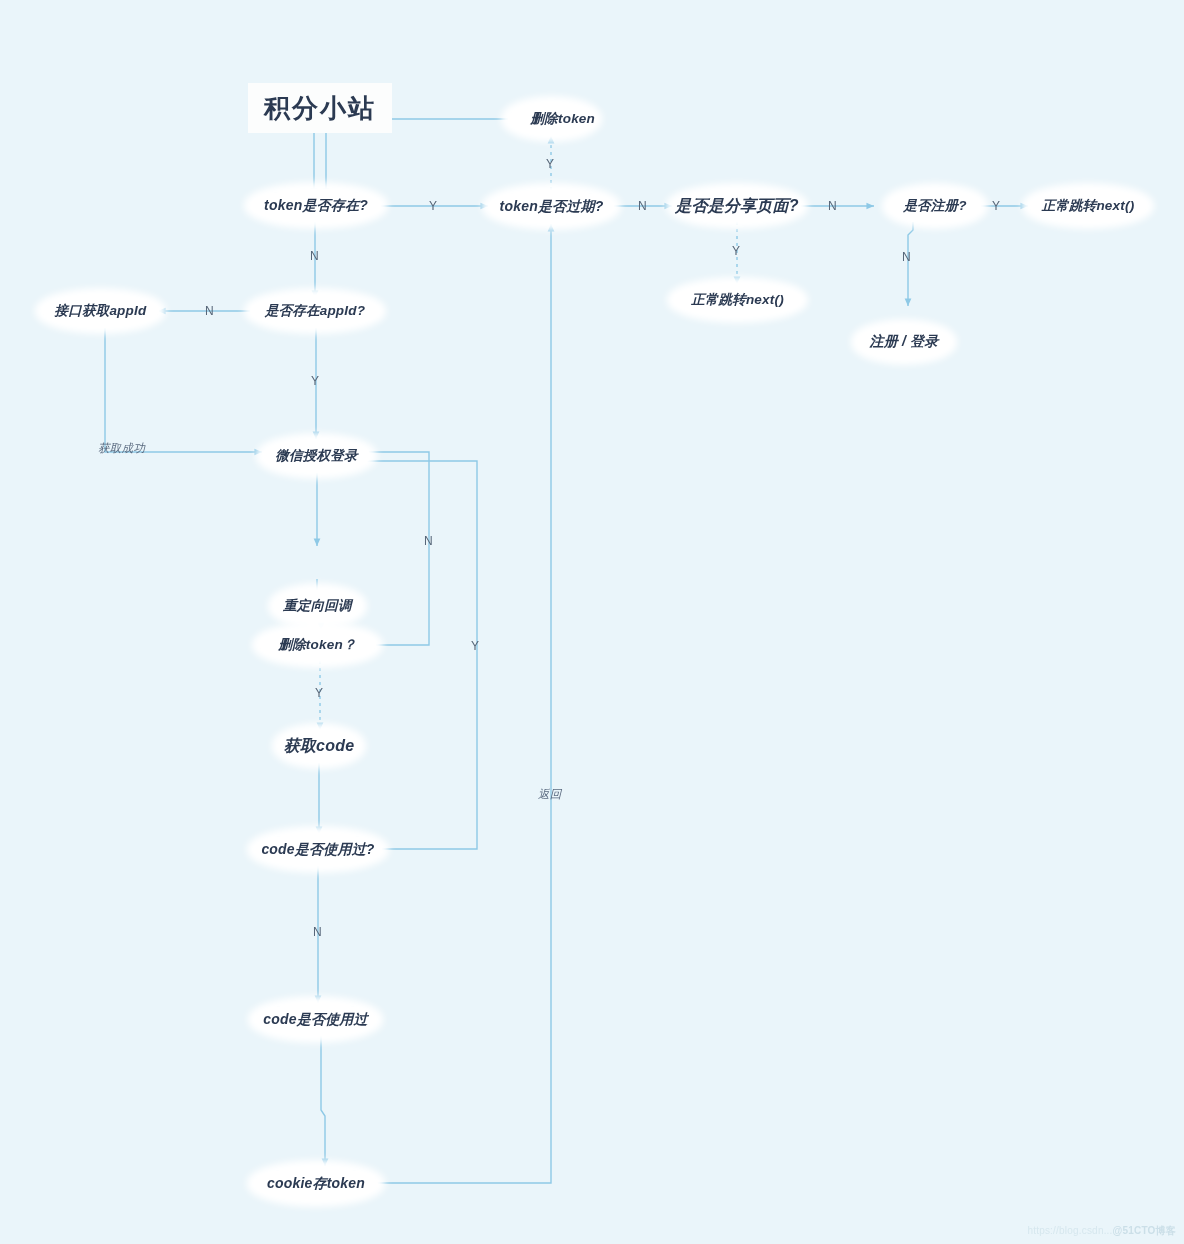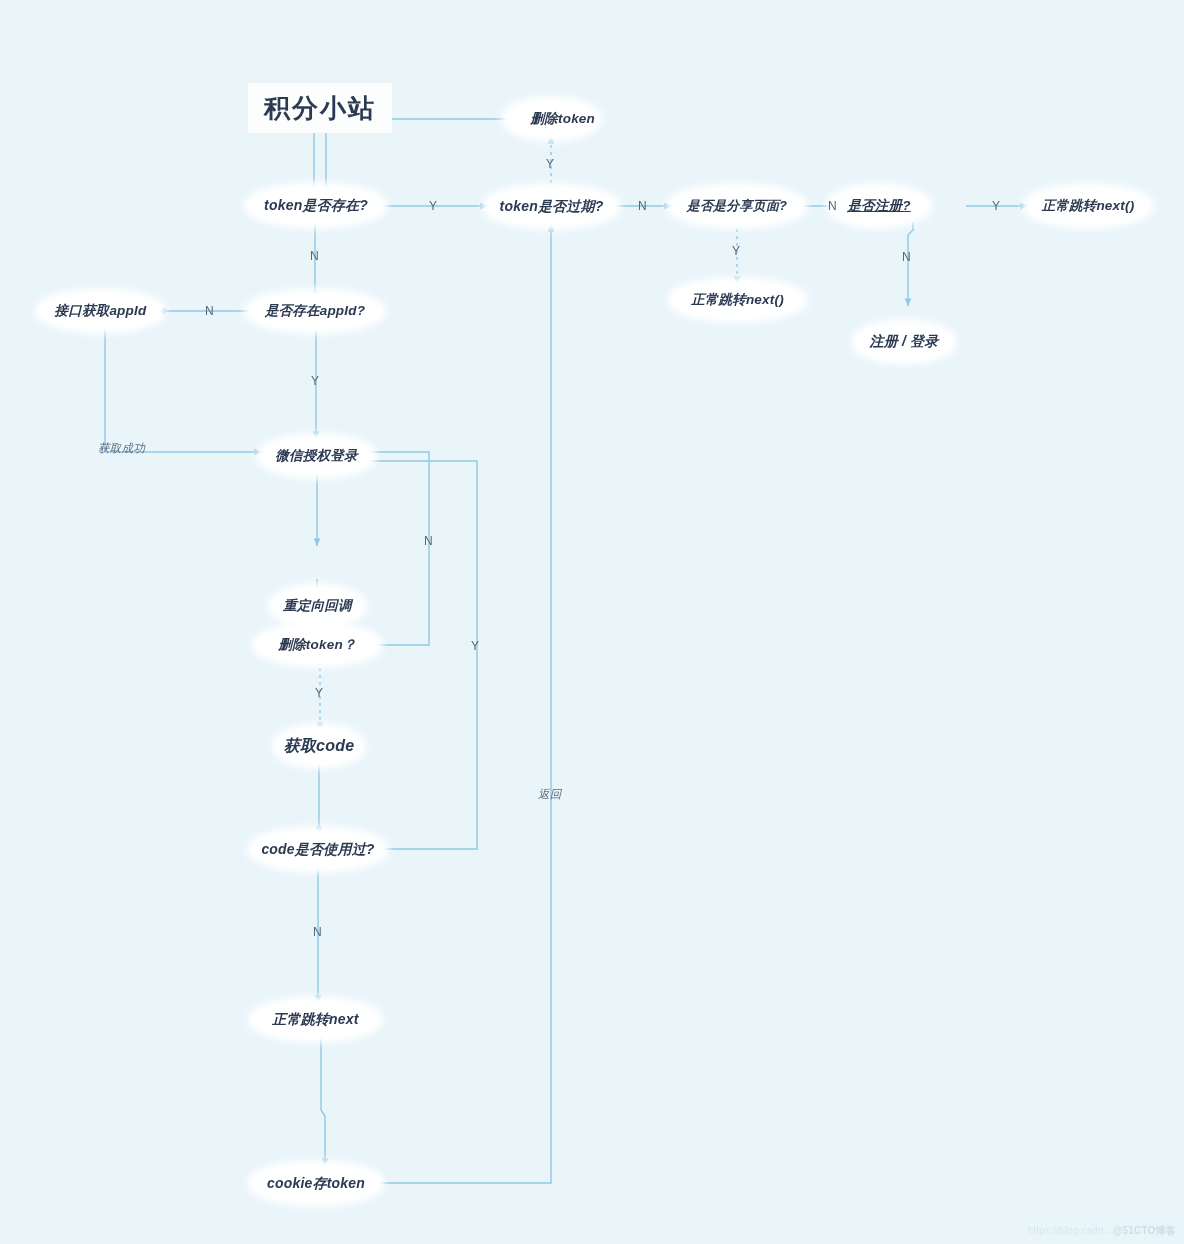--- a/index.html
+++ b/index.html
@@ -148,29 +148,29 @@
   </div>
 
   <div class="node" style="left:508px; top:103px; width:87px; height:32px; font-size:13.5px;justify-content:flex-end;">
     <span>删除token</span>
   </div>
 
   <div class="node" style="left:489px; top:190px; width:125px; height:33px; font-size:14px;">
     <span>token是否过期?</span>
   </div>
 
-  <div class="node" style="left:673px; top:190px; width:128px; height:32px; font-size:13px;">
+  <div class="node" style="left:673px; top:190px; width:128px; height:32px; font-size:16px;">
     <span>是否是分享页面?</span>
   </div>
 
   <div class="node" style="left:674px; top:284px; width:127px; height:32px; font-size:13.5px;">
     <span>正常跳转next()</span>
   </div>
 
-  <div class="node" style="left:833px; top:190px; width:92px; height:32px; font-size:13.5px;text-decoration:underline;">
+  <div class="node" style="left:889px; top:190px; width:92px; height:32px; font-size:13.5px;">
     <span>是否注册?</span>
   </div>
 
   <div class="node" style="left:1029px; top:190px; width:118px; height:32px; font-size:13.5px;">
     <span>正常跳转next()</span>
   </div>
 
   <div class="node" style="left:858px; top:306px; width:92px; height:32px; font-size:14px;margin-top:20px;">
     <span>注册 / 登录</span>
   </div>
@@ -197,21 +197,21 @@
 
   <div class="node" style="left:279px; top:730px; width:80px; height:32px; font-size:16px;">
     <span>获取code</span>
   </div>
 
   <div class="node" style="left:254px; top:833px; width:128px; height:33px; font-size:14px;">
     <span>code是否使用过?</span>
   </div>
 
   <div class="node" style="left:255px; top:1003px; width:121px; height:33px; font-size:14px;">
-    <span>正常跳转next</span>
+    <span>code是否使用过</span>
   </div>
 
   <div class="node" style="left:254px; top:1167px; width:124px; height:33px; font-size:14px;">
     <span>cookie存token</span>
   </div>
 
   <div class="edge-label yn" style="left:429px; top:199px;">Y</div>
 
   <div class="edge-label yn" style="left:310px; top:249px;">N</div>
 

